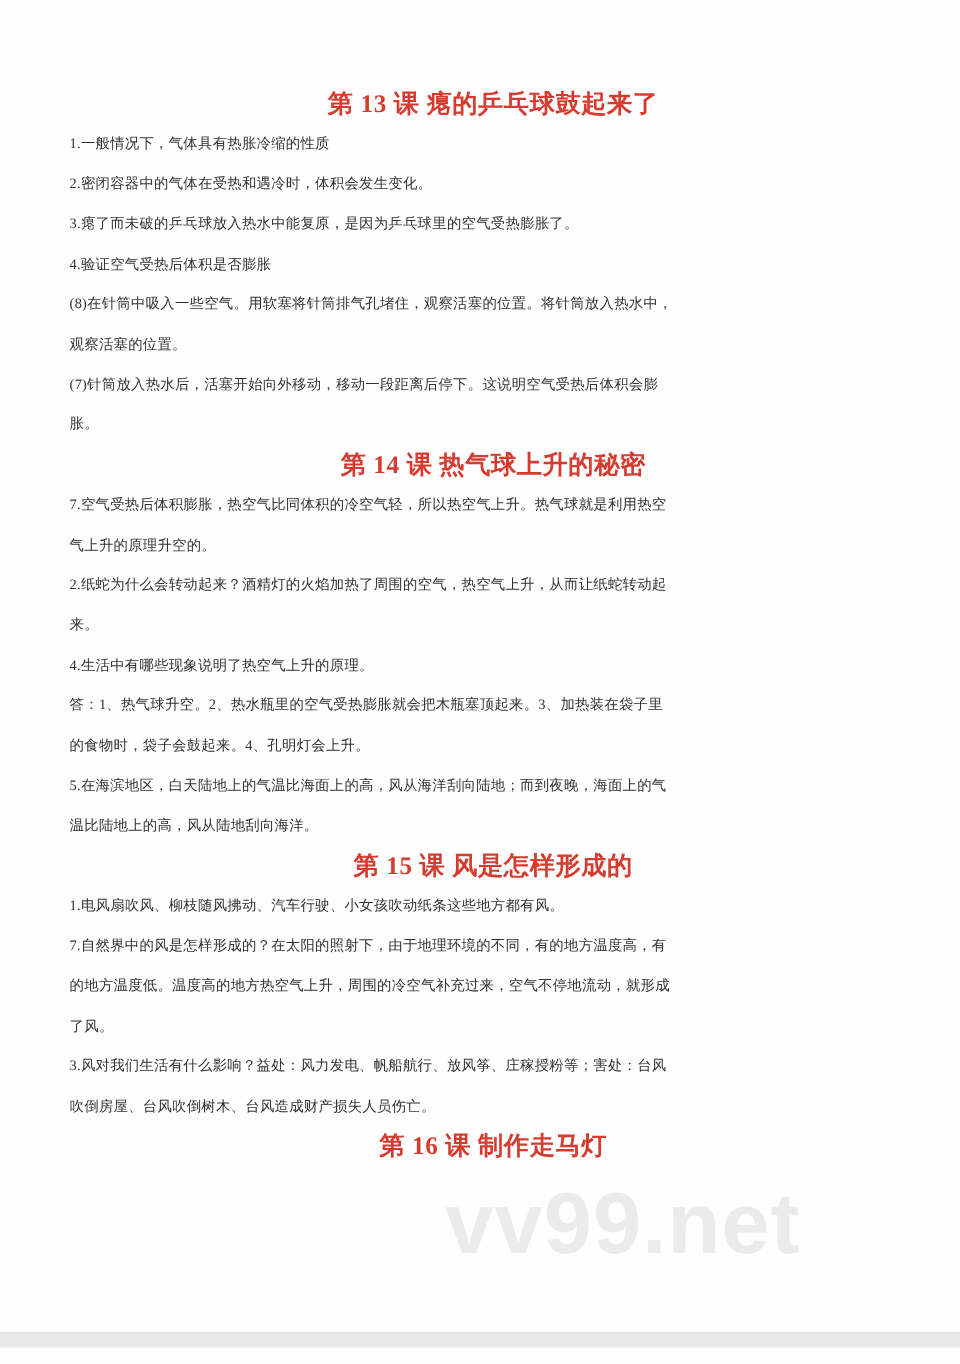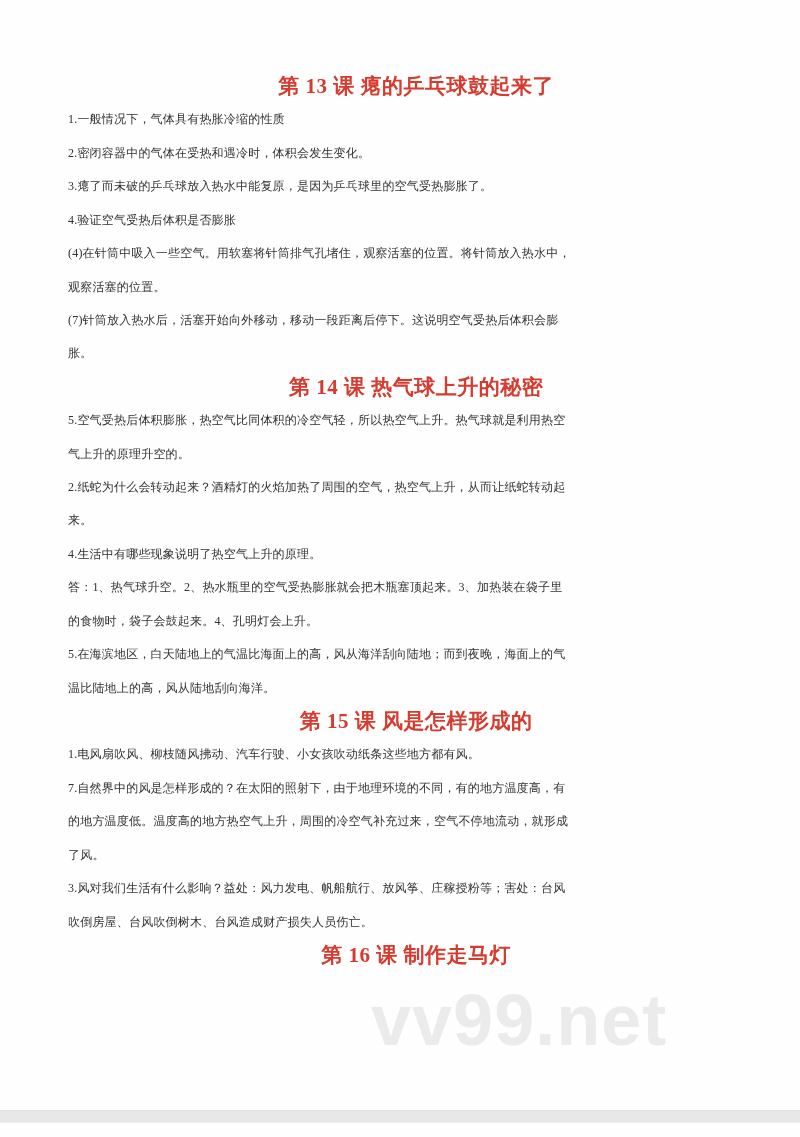--- a/index.html
+++ b/index.html
@@ -16,21 +16,20 @@
     height: 1137px;
     background: var(--page-bg);
     position: relative;
     overflow: hidden;
     font-family: "Liberation Serif", "DejaVu Serif", serif;
   }
   .content {
     position: relative;
     z-index: 1;
     padding: 70px 36px 0 58px;
-    margin-left: 10px;
   }
   .heading {
     margin: 0;
     font-size: 21px;
     font-weight: bold;
     line-height: 33.42px;
     color: var(--accent);
     text-align: center;
     letter-spacing: 0.5px;
   }
@@ -72,26 +71,26 @@
 
 <div class="watermark">vv99.net</div>
 
 <main class="content">
   <div id="sections">
       <h2 class="heading">第 13 课 瘪的乒乓球鼓起来了</h2>
       <p class="para">1.一般情况下，气体具有热胀冷缩的性质</p>
       <p class="para">2.密闭容器中的气体在受热和遇冷时，体积会发生变化。</p>
       <p class="para">3.瘪了而未破的乒乓球放入热水中能复原，是因为乒乓球里的空气受热膨胀了。</p>
       <p class="para">4.验证空气受热后体积是否膨胀</p>
-      <p class="para">(4)在针筒中吸入一些空气。用软塞将针筒排气孔堵住，观察活塞的位置。将针筒放入热水中，
+      <p class="para">(8)在针筒中吸入一些空气。用软塞将针筒排气孔堵住，观察活塞的位置。将针筒放入热水中，
 观察活塞的位置。</p>
       <p class="para">(7)针筒放入热水后，活塞开始向外移动，移动一段距离后停下。这说明空气受热后体积会膨
 胀。</p>
       <h2 class="heading">第 14 课 热气球上升的秘密</h2>
-      <p class="para">5.空气受热后体积膨胀，热空气比同体积的冷空气轻，所以热空气上升。热气球就是利用热空
+      <p class="para">7.空气受热后体积膨胀，热空气比同体积的冷空气轻，所以热空气上升。热气球就是利用热空
 气上升的原理升空的。</p>
       <p class="para">2.纸蛇为什么会转动起来？酒精灯的火焰加热了周围的空气，热空气上升，从而让纸蛇转动起
 来。</p>
       <p class="para">4.生活中有哪些现象说明了热空气上升的原理。</p>
       <p class="para">答：1、热气球升空。2、热水瓶里的空气受热膨胀就会把木瓶塞顶起来。3、加热装在袋子里
 的食物时，袋子会鼓起来。4、孔明灯会上升。</p>
       <p class="para">5.在海滨地区，白天陆地上的气温比海面上的高，风从海洋刮向陆地；而到夜晚，海面上的气
 温比陆地上的高，风从陆地刮向海洋。</p>
       <h2 class="heading">第 15 课 风是怎样形成的</h2>
       <p class="para">1.电风扇吹风、柳枝随风拂动、汽车行驶、小女孩吹动纸条这些地方都有风。</p>

